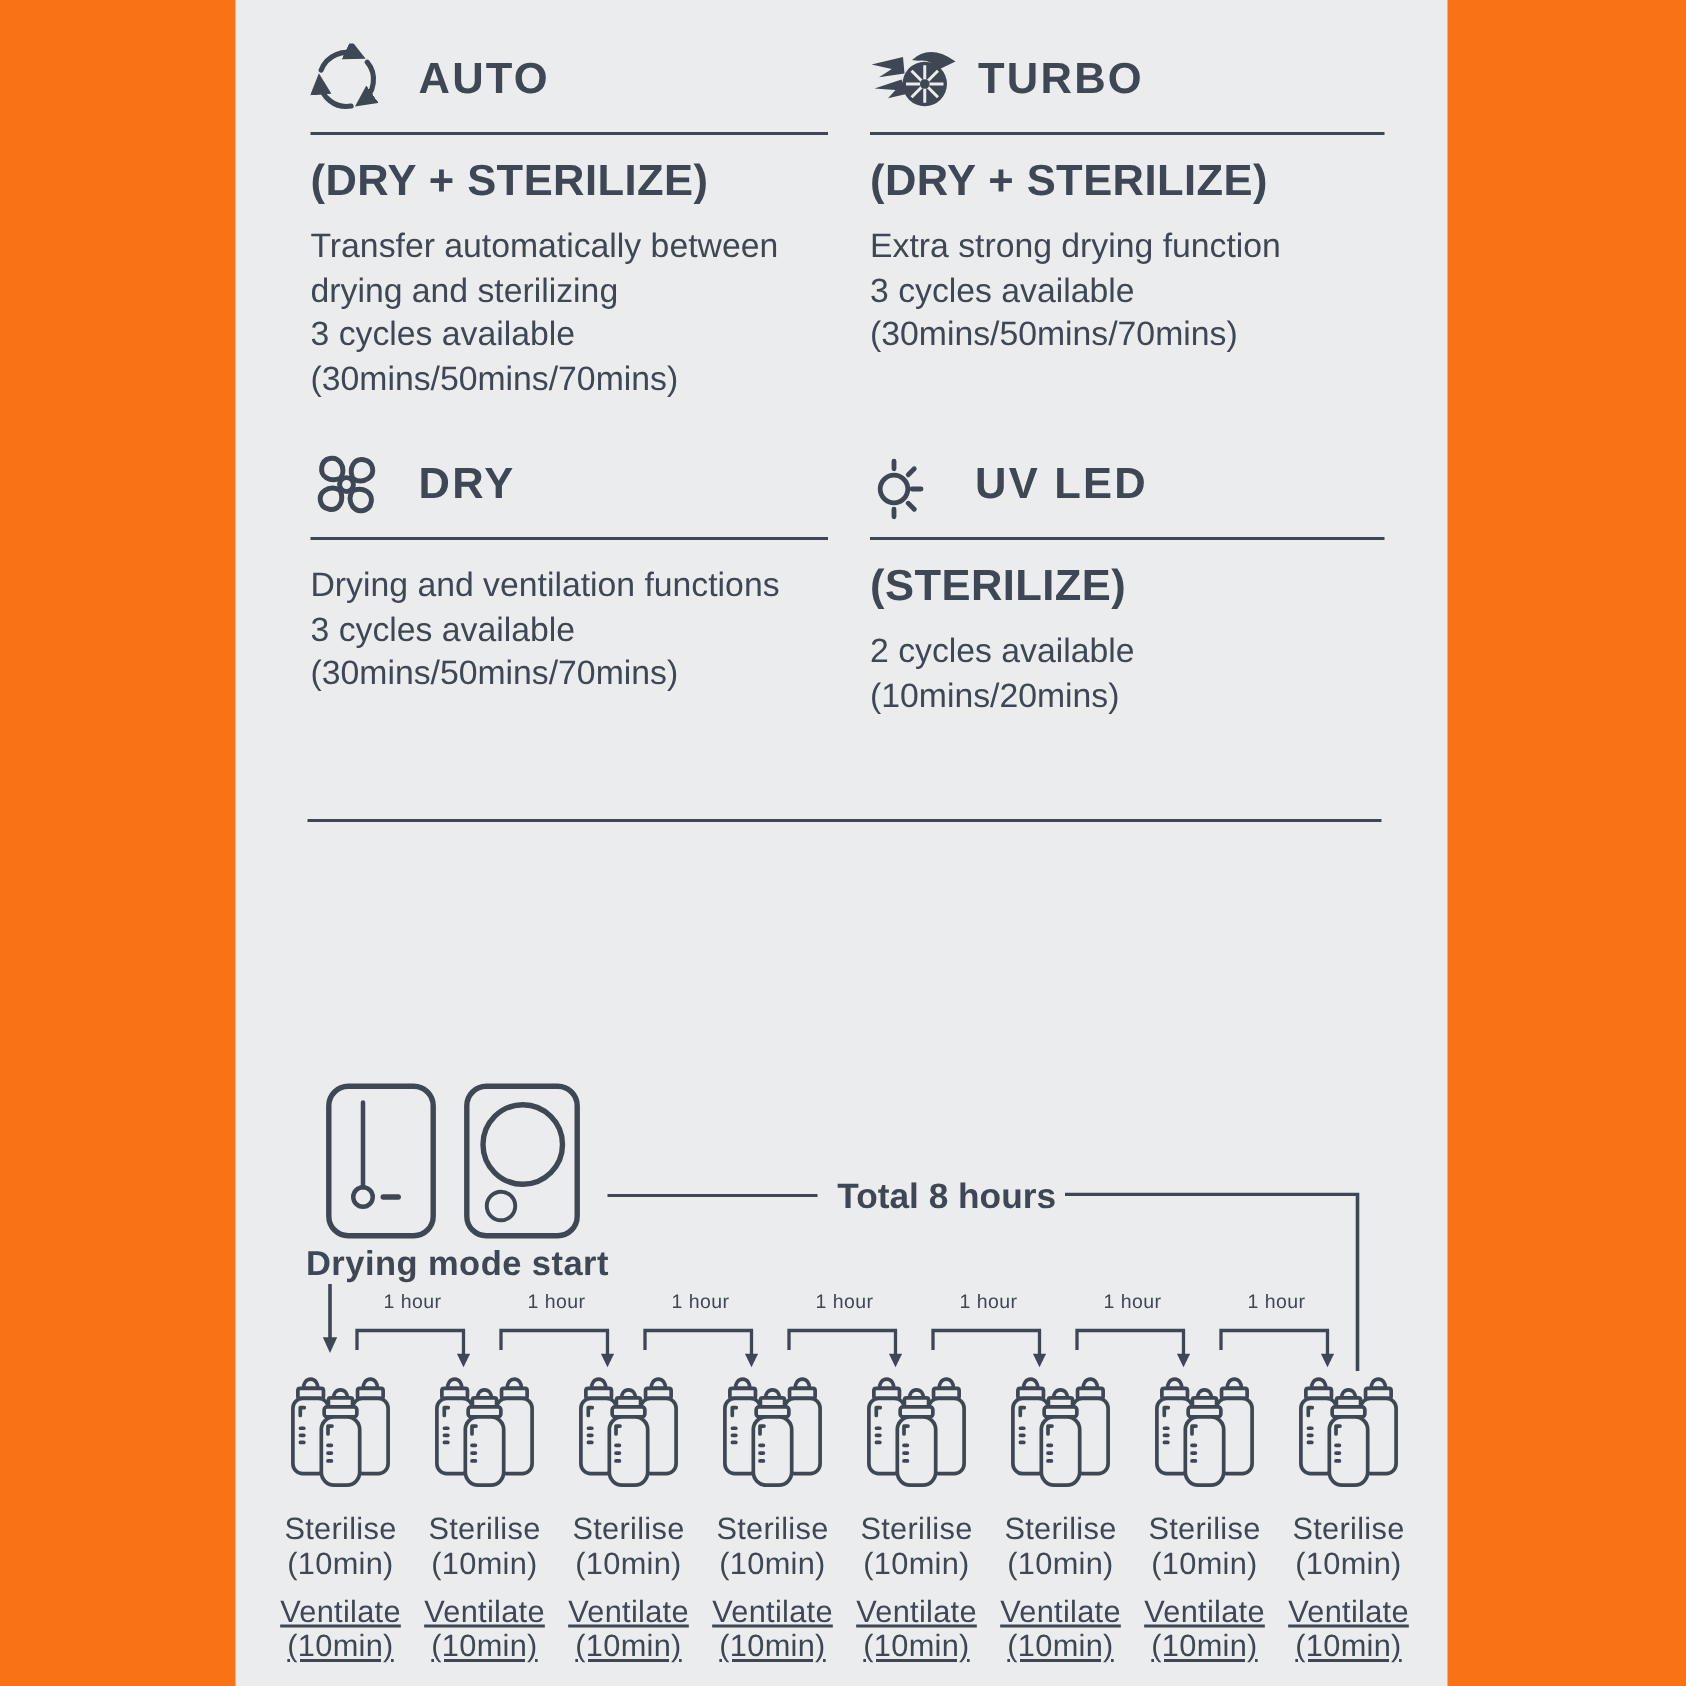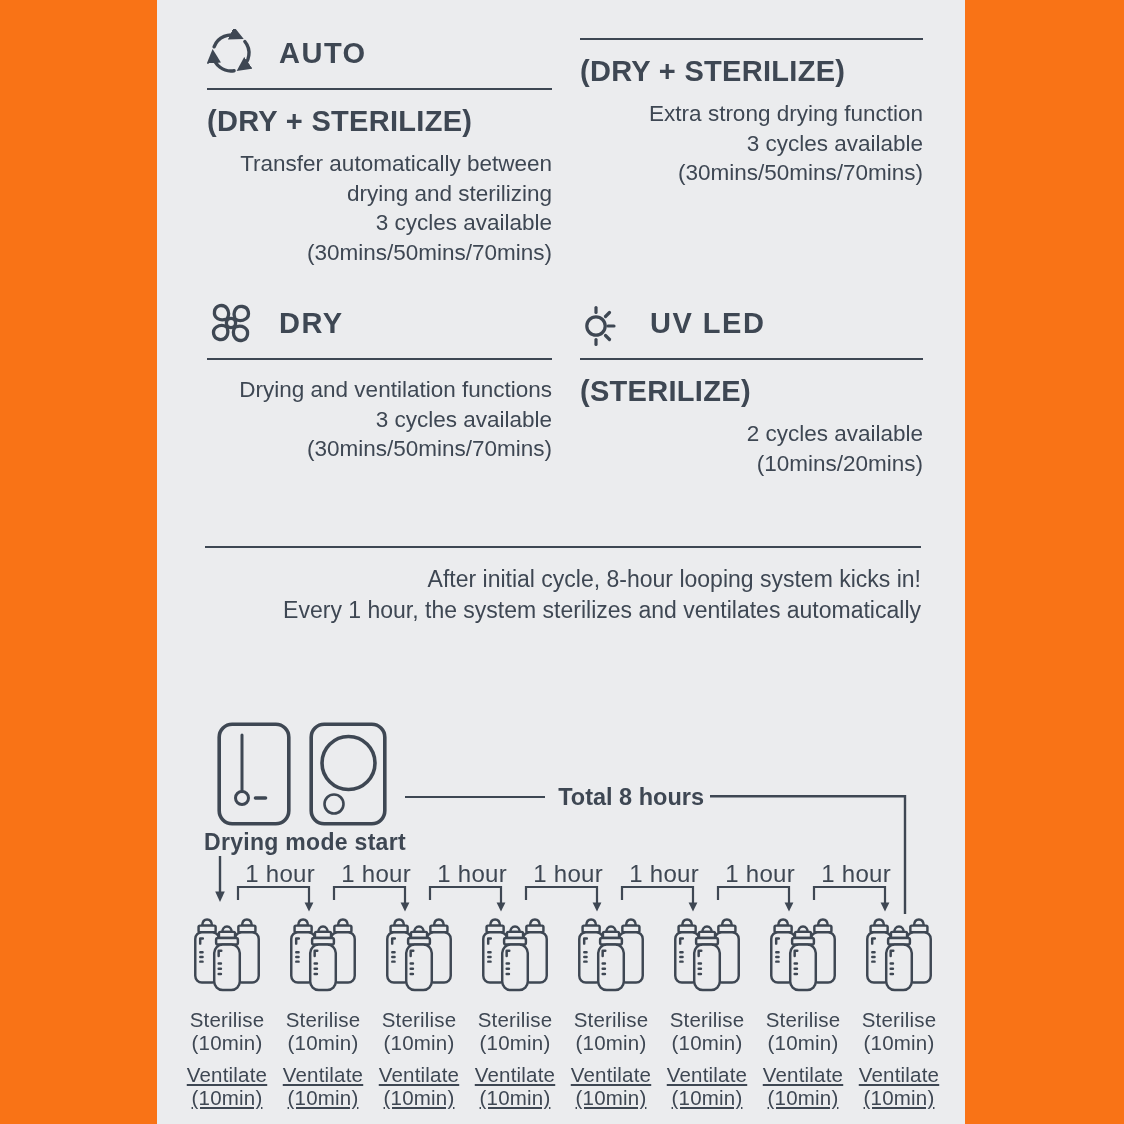--- a/index.html
+++ b/index.html
@@ -8,29 +8,29 @@
   .panel{position:absolute;left:157px;top:0;width:808px;height:1124px;background:#ebecee;}
   .abs{position:absolute;}
 
   
   .mode{position:absolute;}
   .mode-header{display:flex;align-items:center;gap:24px;height:50px;}
   .mode-icon{display:flex;align-items:center;}
   .mode-title{font-size:29px;font-weight:700;letter-spacing:1.5px;}
   .rule{border-top:2px solid #3e4753;margin-top:10px;height:0;}
   .subtitle{margin-top:15px;font-size:29px;font-weight:700;letter-spacing:0.3px;}
-  .body{margin-top:11px;font-size:22.5px;line-height:29.5px;text-align:right;}
+  .body{margin-top:11px;font-size:22.5px;line-height:29.5px;}
   .body.no-sub{margin-top:15px;}
   .body.big{margin-top:16px;font-size:23px;line-height:31px;}
 
   
   .caption{font-size:23px;font-weight:700;letter-spacing:0.3px;}
   .hline{background:#3e4753;height:2px;}
   .total-label{font-size:23.5px;font-weight:700;text-align:right;}
-  .hour-label{font-size:24px;text-align:right;letter-spacing:0.3px;}
+  .hour-label{font-size:13px;text-align:center;letter-spacing:0.3px;}
   .cycle-label{width:92px;text-align:center;font-size:20.5px;line-height:23px;letter-spacing:0.2px;}
   .cycle-label .step{margin-top:0;}
   .cycle-label .step + .step{margin-top:9px;text-decoration:underline;}
   svg{display:block;}
 </style>
 </head>
 <body>
 
 <div class="page">
   <div class="panel"></div>
@@ -79,20 +79,37 @@
     <div class="subtitle">(DRY + STERILIZE)</div>
     <div class="body">
       <div>Transfer automatically between</div>
       <div>drying and sterilizing</div>
       <div>3 cycles available</div>
       <div>(30mins/50mins/70mins)</div>
     </div>
   </section>
 
   <section class="mode" style="left:580px;top:28px;width:343px;">
+    <div class="mode-header" style="gap:14px;">
+      <span class="mode-icon">
+        <svg width="58" height="48" viewBox="0 0 58 48">
+          <g fill="#3e4753" stroke="none">
+            <path d="M28,11 Q40,0 57,12 L45.5,17.5 Q40,10 32,11.5 Z"></path>
+            <path d="M22,9 L1,14 L14.5,17 L6,22.5 L23,20 Z"></path>
+            <path d="M21,24 L3,30 L17,31 L12,36.5 L25,33.5 Z"></path>
+            <circle cx="36.5" cy="27" r="14.8"></circle>
+          </g>
+          <g stroke="#ebecee" stroke-width="2">
+            <path d="M36.5,27 L36.5,14.5 M36.5,27 L45.3,18.2 M36.5,27 L49,27 M36.5,27 L45.3,35.8 M36.5,27 L36.5,39.5 M36.5,27 L27.7,35.8 M36.5,27 L24,27 M36.5,27 L27.7,18.2"></path>
+          </g>
+          <circle cx="36.5" cy="27" r="3.2" fill="#3e4753"></circle>
+        </svg>
+      </span>
+      <span class="mode-title">TURBO</span>
+    </div>
     <div class="rule"></div>
     <div class="subtitle">(DRY + STERILIZE)</div>
     <div class="body">
       <div>Extra strong drying function</div>
       <div>3 cycles available</div>
       <div>(30mins/50mins/70mins)</div>
     </div>
   </section>
 
   <section class="mode" style="left:207px;top:298px;width:345px;">
@@ -135,24 +152,20 @@
     <div class="rule"></div>
     <div class="subtitle">(STERILIZE)</div>
     <div class="body">
       <div>2 cycles available</div>
       <div>(10mins/20mins)</div>
     </div>
   </section>
 
   <section class="mode" style="left:205px;top:536px;width:716px;">
     <div class="rule"></div>
-    <div class="body big">
-      <div>After initial cycle, 8-hour looping system kicks in!</div>
-      <div>Every 1 hour, the system sterilizes and ventilates automatically</div>
-    </div>
   </section>
 
   <span class="abs" style="left:217px;top:722px;">
     <svg width="74" height="104" viewBox="0 0 74 104" fill="none" stroke="#3e4753" stroke-linecap="round">
       <rect x="2.2" y="2.2" width="69.6" height="99.6" rx="13" stroke-width="3.6"></rect>
       <path d="M25,13 V69.5" stroke-width="3"></path>
       <circle cx="25" cy="76" r="6.5" stroke-width="3"></circle>
       <path d="M38.5,76 H48.5" stroke-width="3.6"></path>
     </svg>
   </span>

